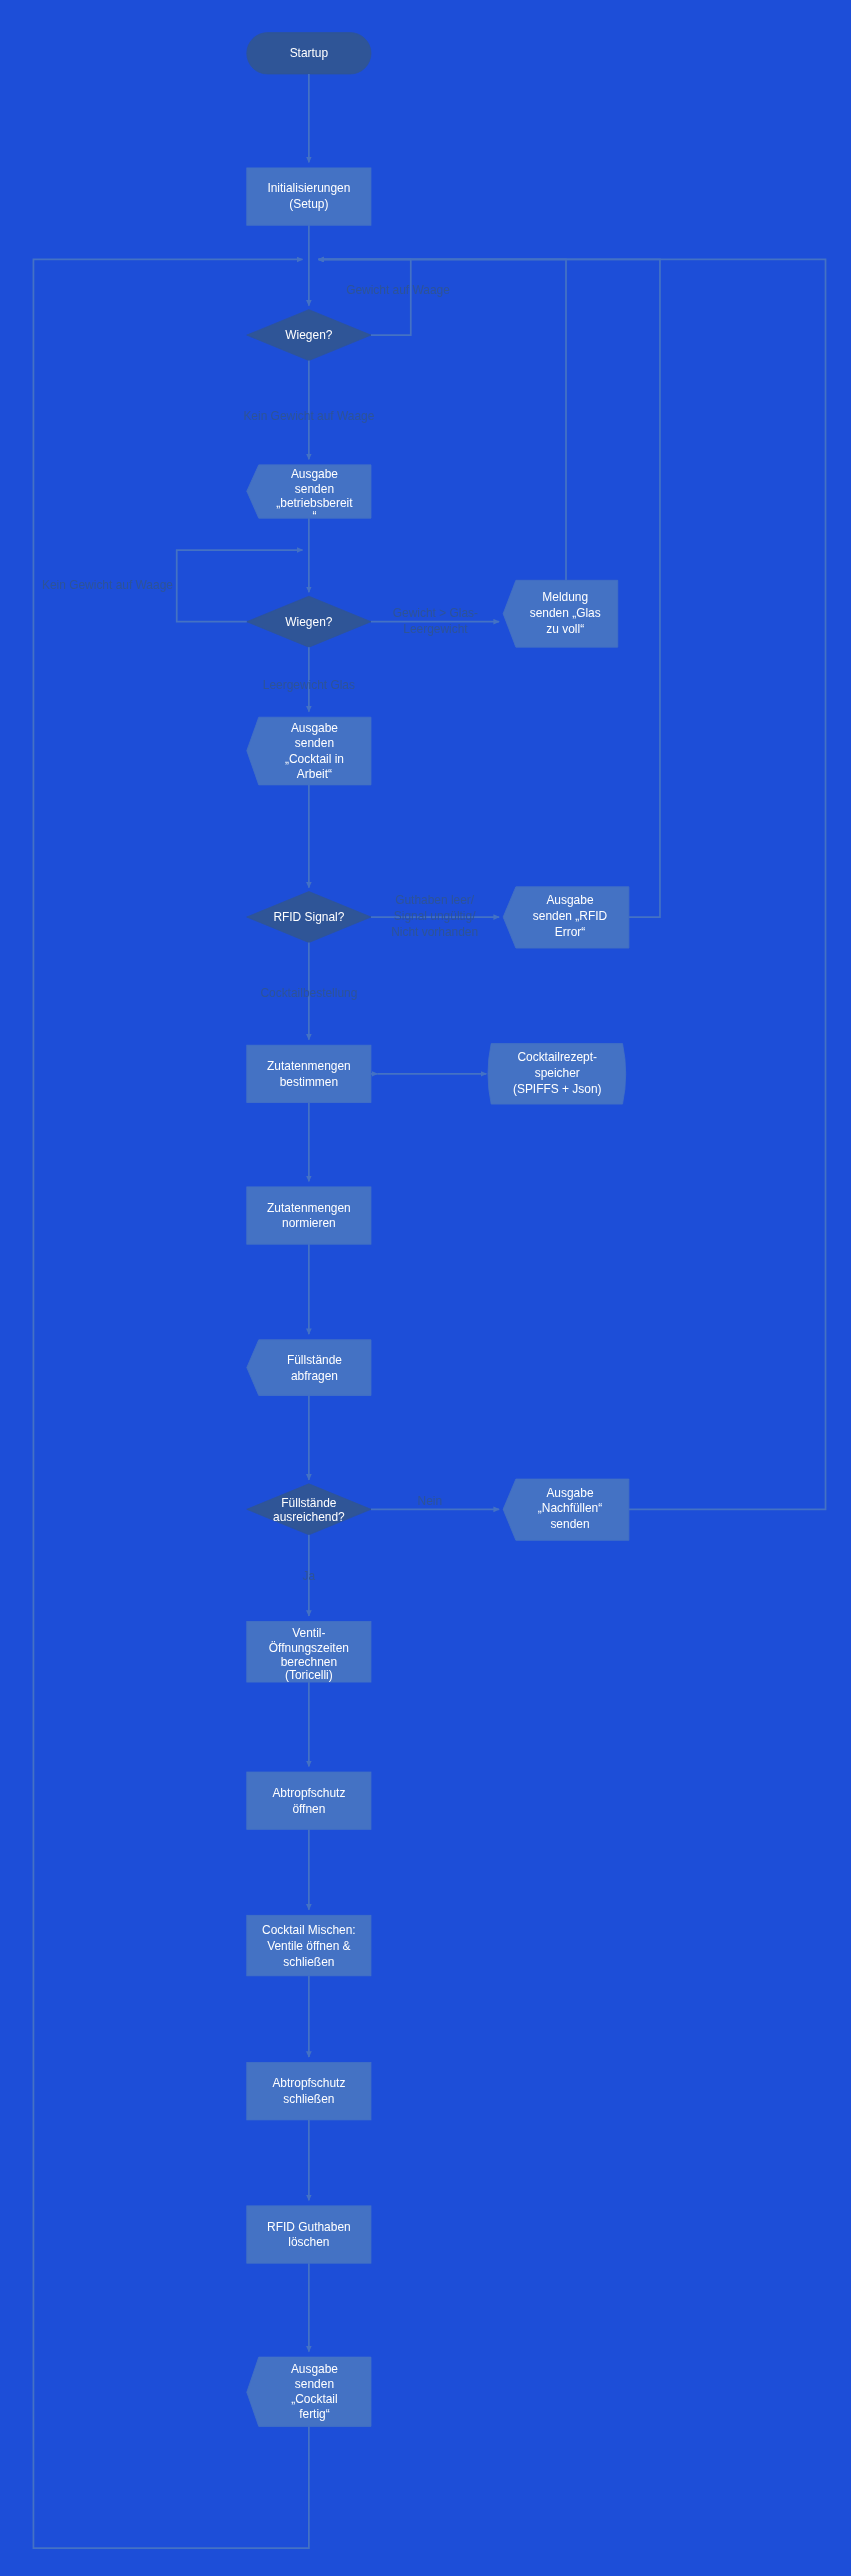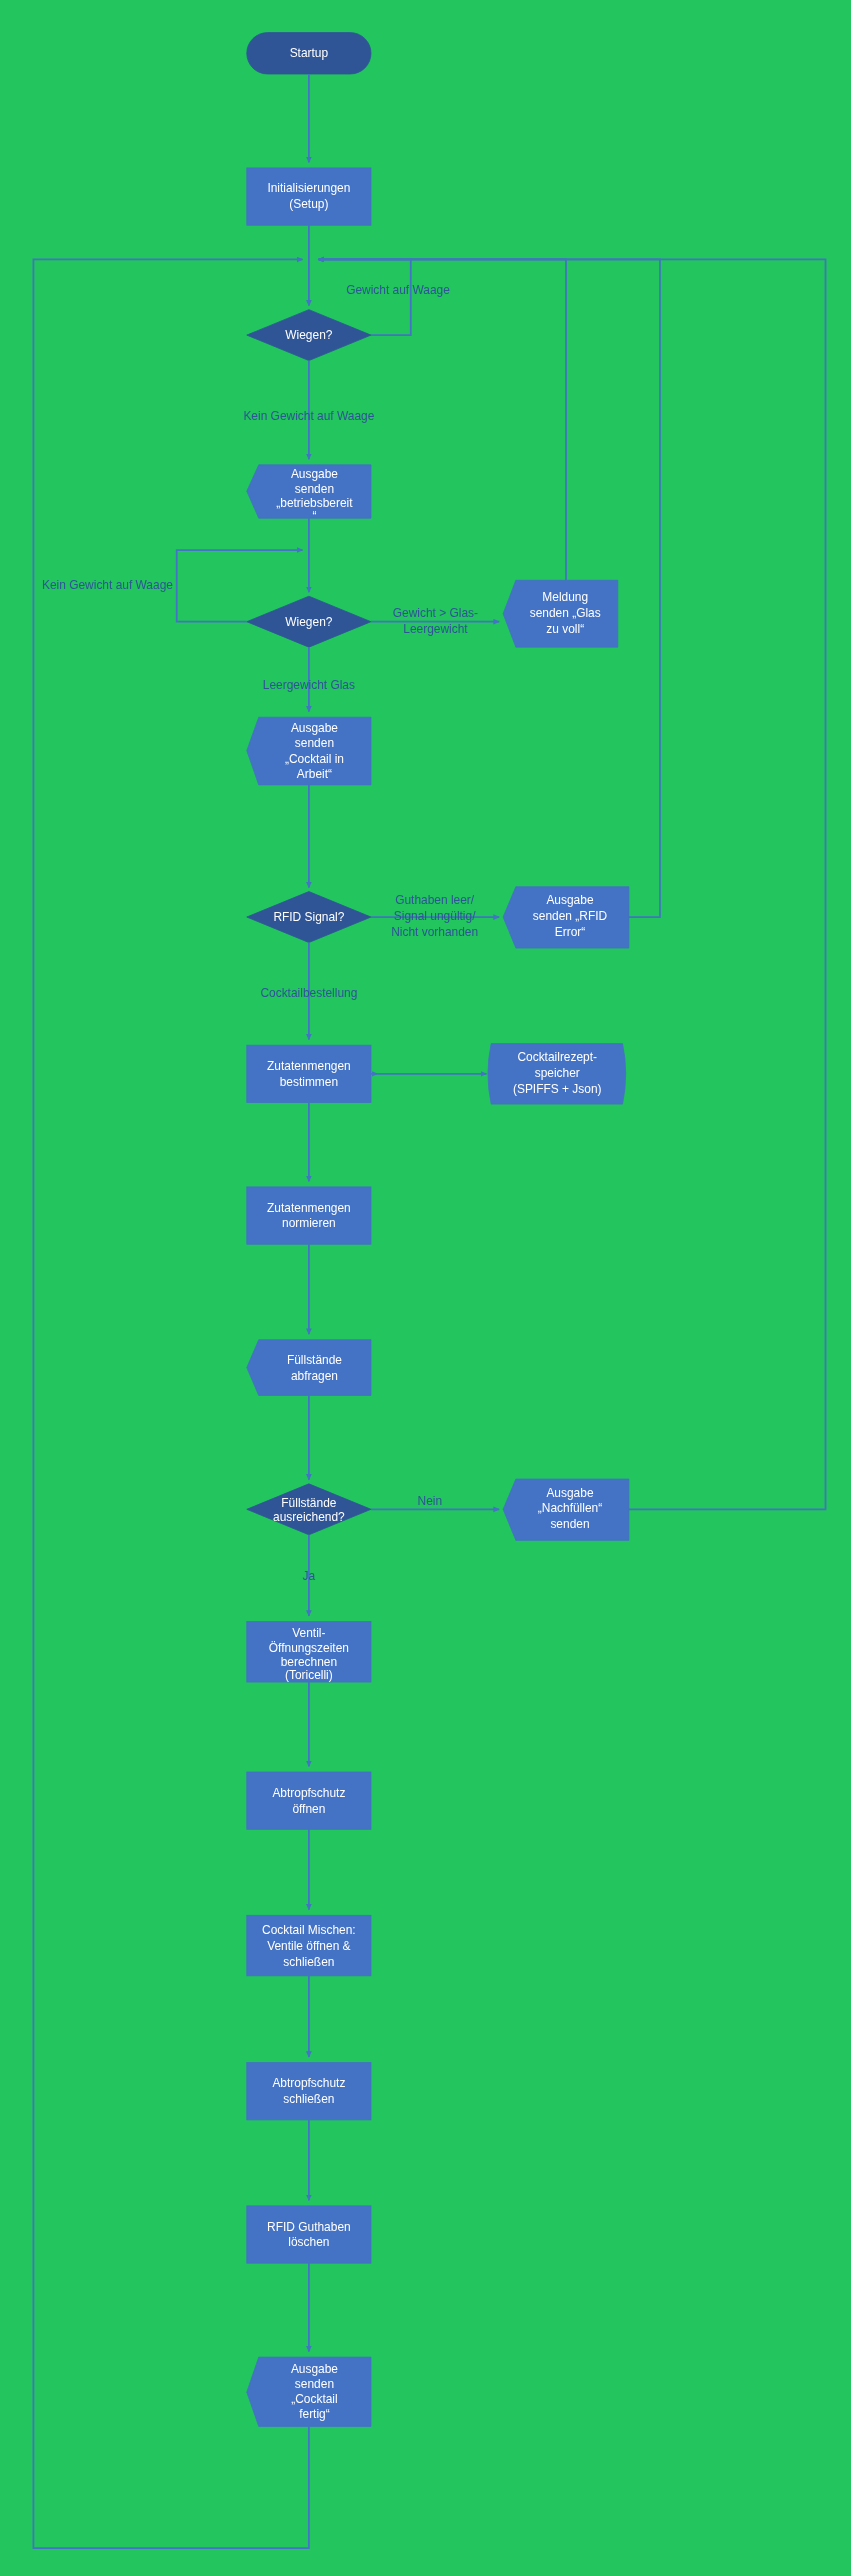--- a/index.html
+++ b/index.html
@@ -8,21 +8,21 @@
     padding: 0;
     background: #ffffff;
   }
   body {
     font-family: "Liberation Sans", sans-serif;
   }
   #canvas-wrap {
     position: relative;
     width: 851px;
     height: 2576px;
-    background: #22c55e;
+    background: #1d4ed8;
     overflow: hidden;
   }
   #flow-svg {
     position: absolute;
     top: 0;
     left: 0;
     width: 851px;
     height: 2576px;
   }
   .node-label {

